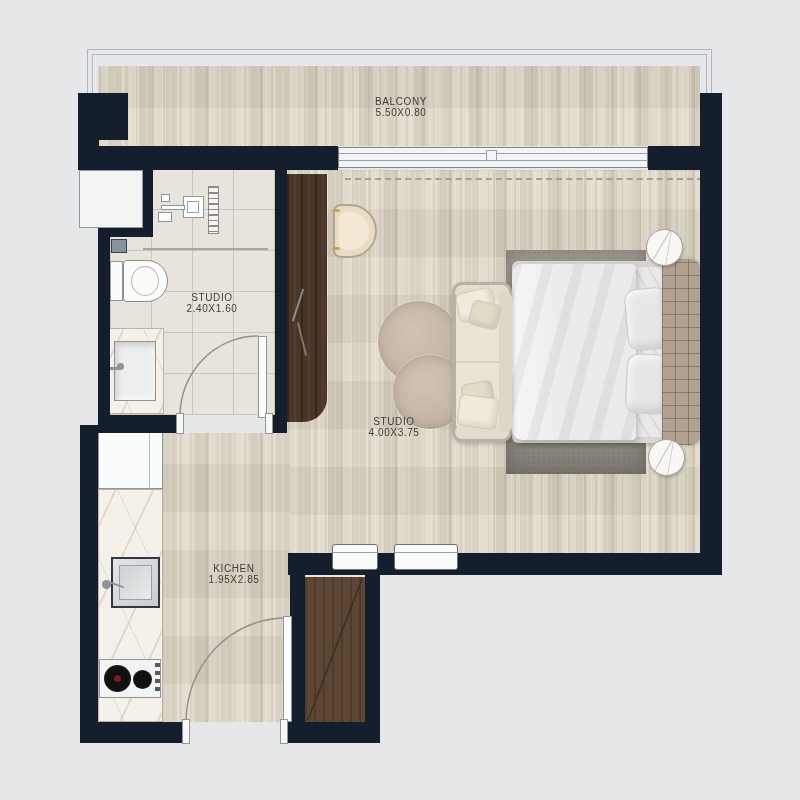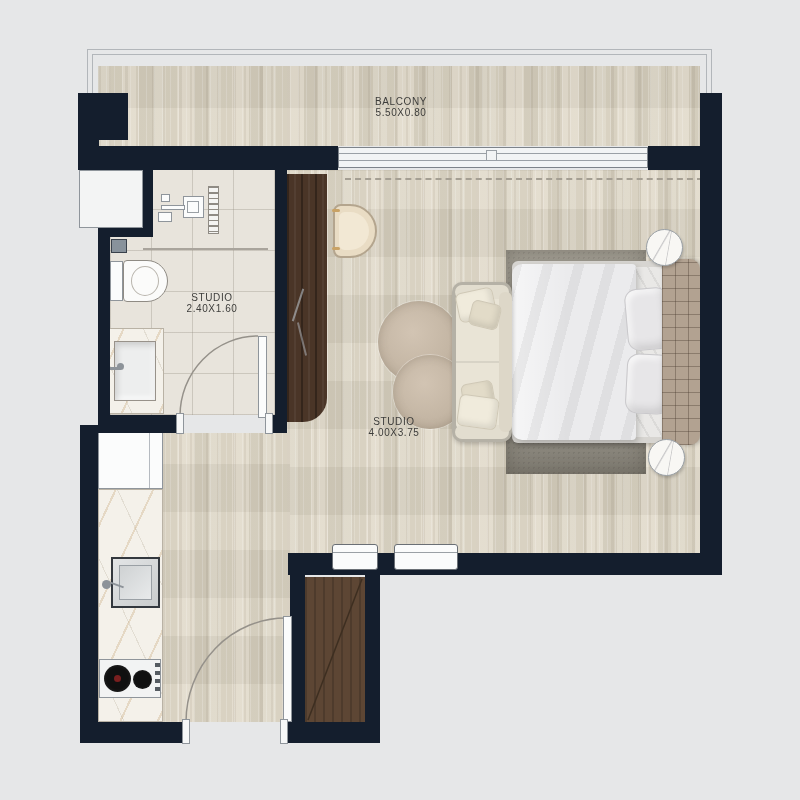--- a/index.html
+++ b/index.html
@@ -183,14 +183,18 @@
     <span>5.50X0.80</span>
   </div>
   <div class="room-label" style="left:152px;top:292px;width:120px">
     <span>STUDIO</span>
     <span>2.40X1.60</span>
   </div>
   <div class="room-label" style="left:334px;top:416px;width:120px">
     <span>STUDIO</span>
     <span>4.00X3.75</span>
   </div>
+  <div class="room-label" style="left:174px;top:563px;width:120px">
+    <span>KICHEN</span>
+    <span>1.95X2.85</span>
+  </div>
 
 </div>
 
 </body></html>

